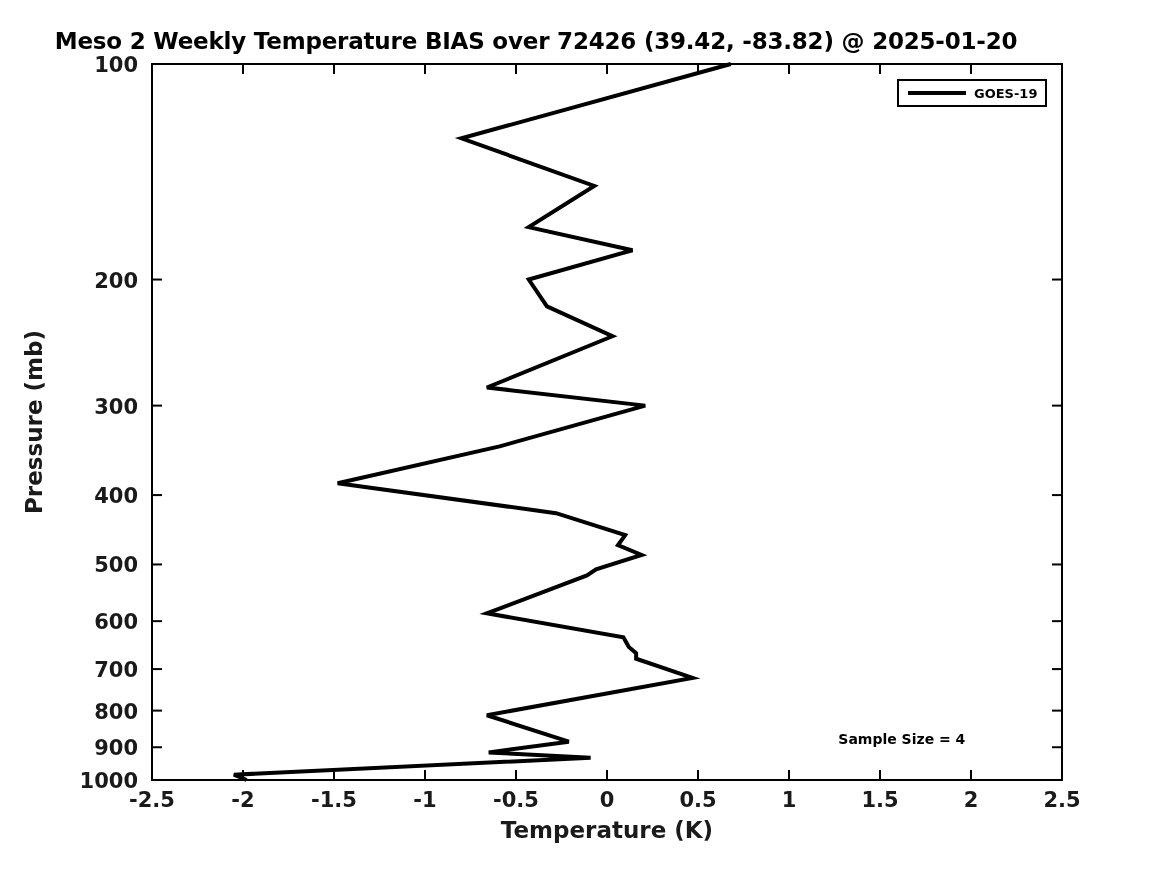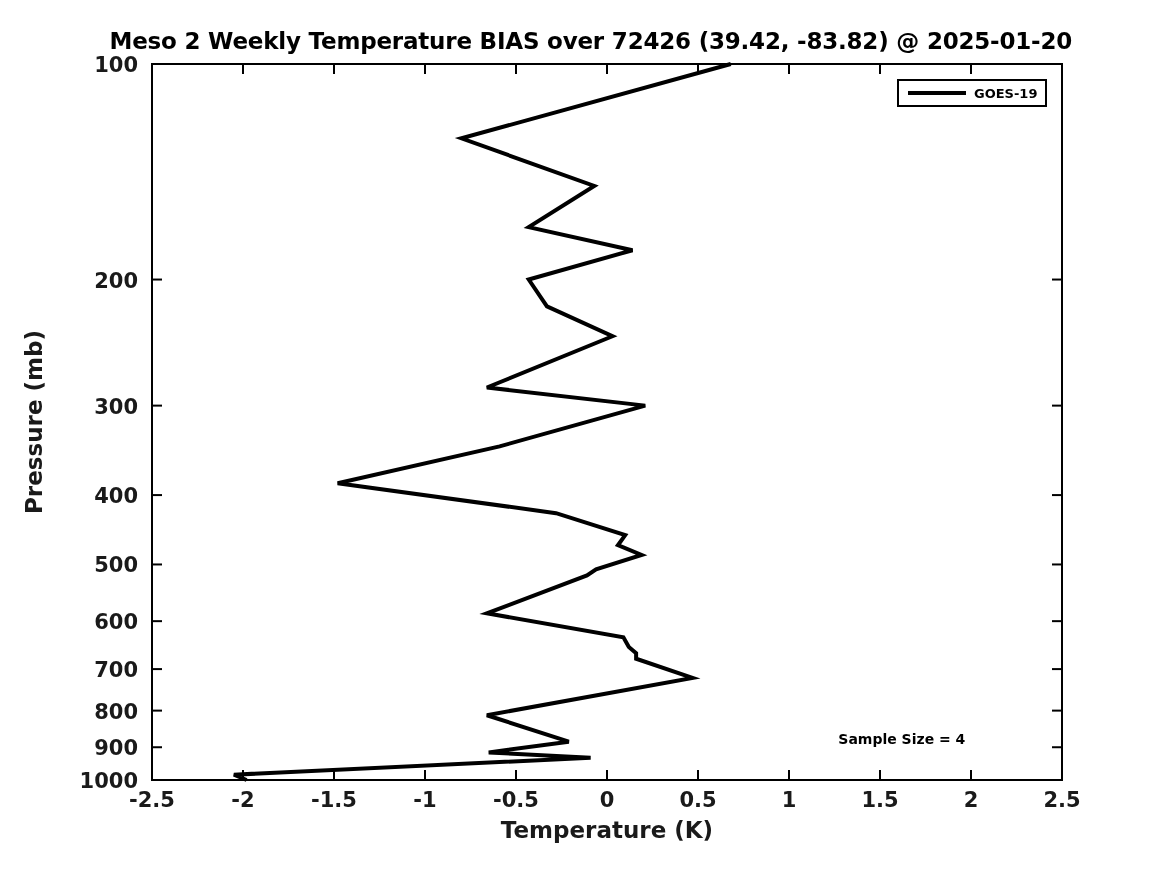--- a/index.html
+++ b/index.html
@@ -18,21 +18,21 @@
     position: relative;
     width: 1167px;
     height: 875px;
     background: #ffffff;
   }
   #chart-title {
     position: absolute;
     left: 0;
     top: 28px;
     width: 1072px;
-    text-align: right;
+    text-align: center;
     font-size: 23px;
     font-weight: bold;
     letter-spacing: -0.2px;
     white-space: nowrap;
   }
   #plot-svg {
     position: absolute;
     left: 0;
     top: 0;
   }

